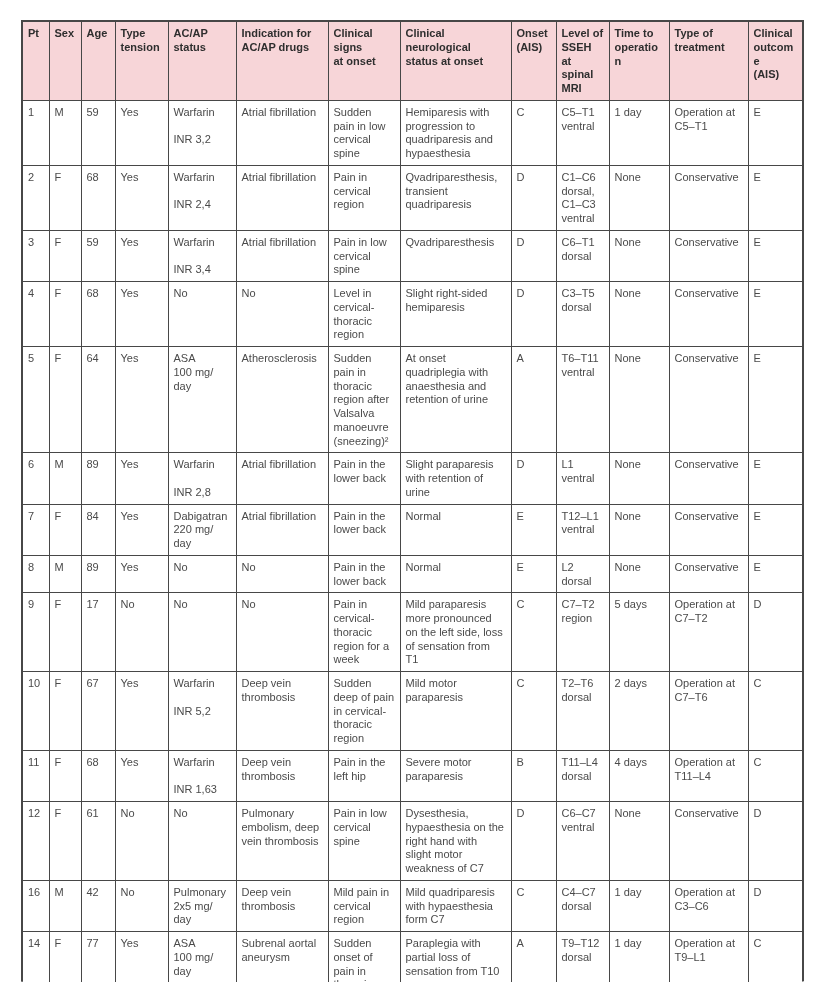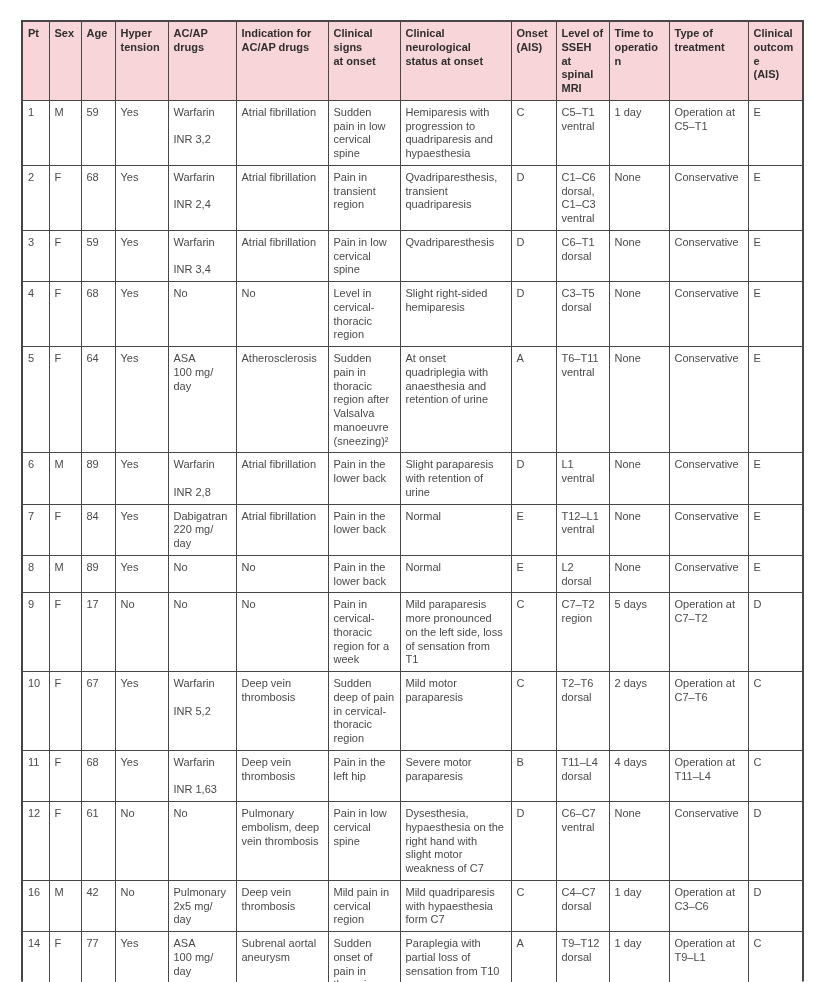--- a/index.html
+++ b/index.html
@@ -66,24 +66,24 @@
       <col style="width:53px">
         <col style="width:60px">
         <col style="width:79px">
       <col style="width:55px">
     </colgroup>
     <thead>
       <tr>
         <th>Pt</th>
         <th>Sex</th>
         <th>Age</th>
-        <th>Hyper
+        <th>Type
 tension</th>
         <th>AC/AP
-drugs</th>
+status</th>
         <th>Indication for
 AC/AP drugs</th>
         <th>Clinical
 signs
 at onset</th>
         <th>Clinical neurological
 status at onset</th>
         <th>Onset
 (AIS)</th>
         <th>Level of
@@ -119,21 +119,21 @@
         </tr>
         <tr>
           <td>2</td>
           <td>F</td>
           <td>68</td>
           <td>Yes</td>
           <td>Warfarin
 
 INR 2,4</td>
           <td>Atrial fibrillation</td>
-          <td>Pain in transient region</td>
+          <td>Pain in cervical region</td>
           <td>Qvadriparesthesis, transient quadriparesis</td>
           <td>D</td>
           <td>C1–C6 dorsal, C1–C3 ventral</td>
           <td>None</td>
           <td>Conservative</td>
           <td>E</td>
         </tr>
         <tr>
           <td>3</td>
           <td>F</td>

